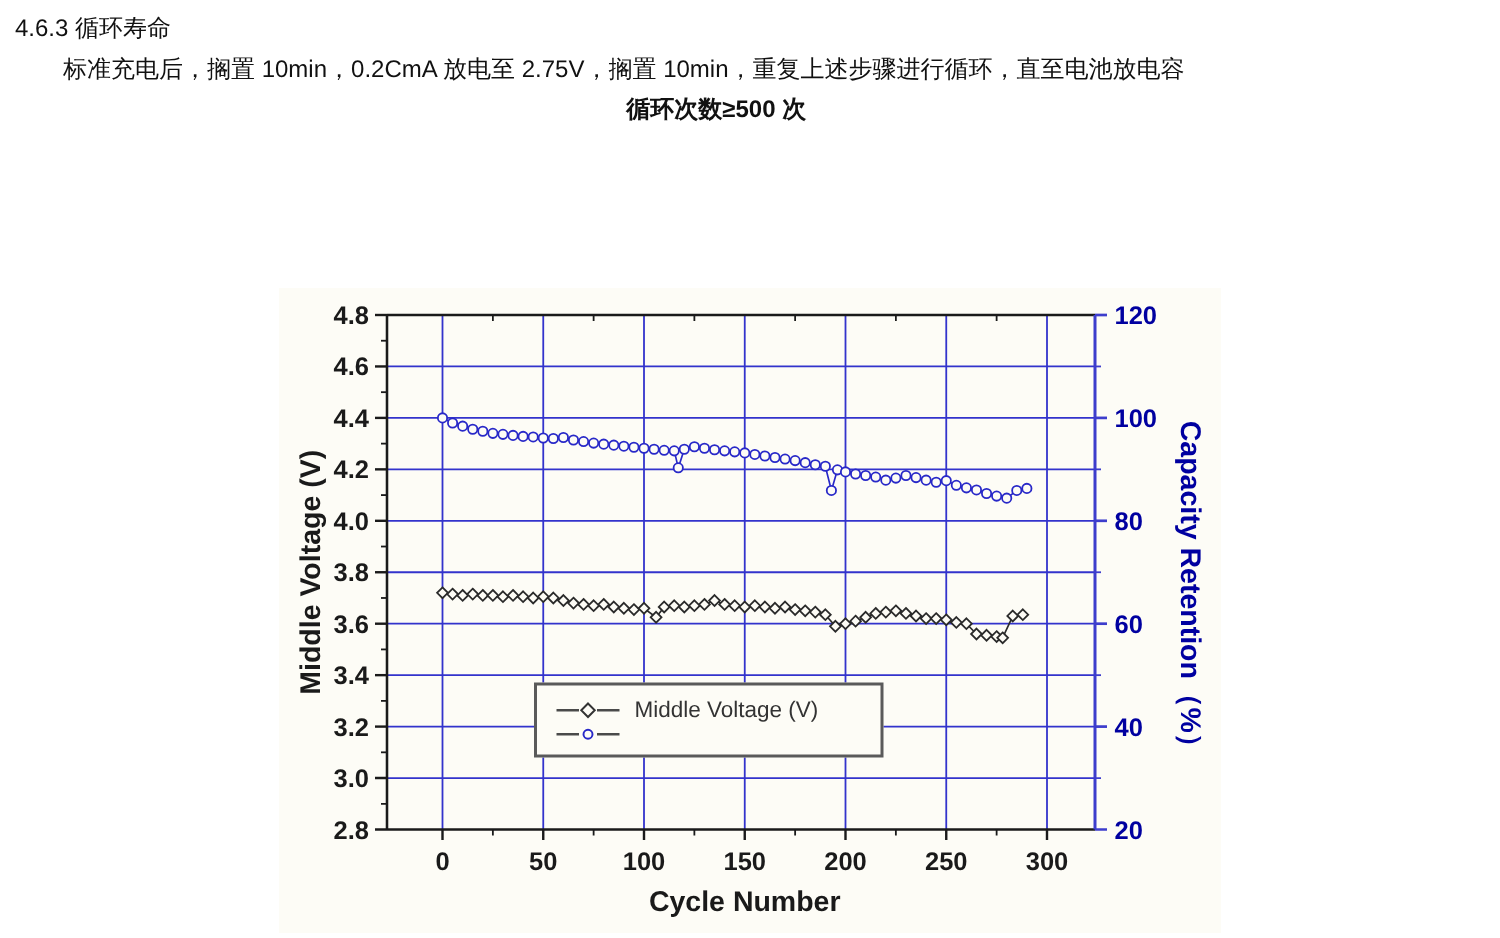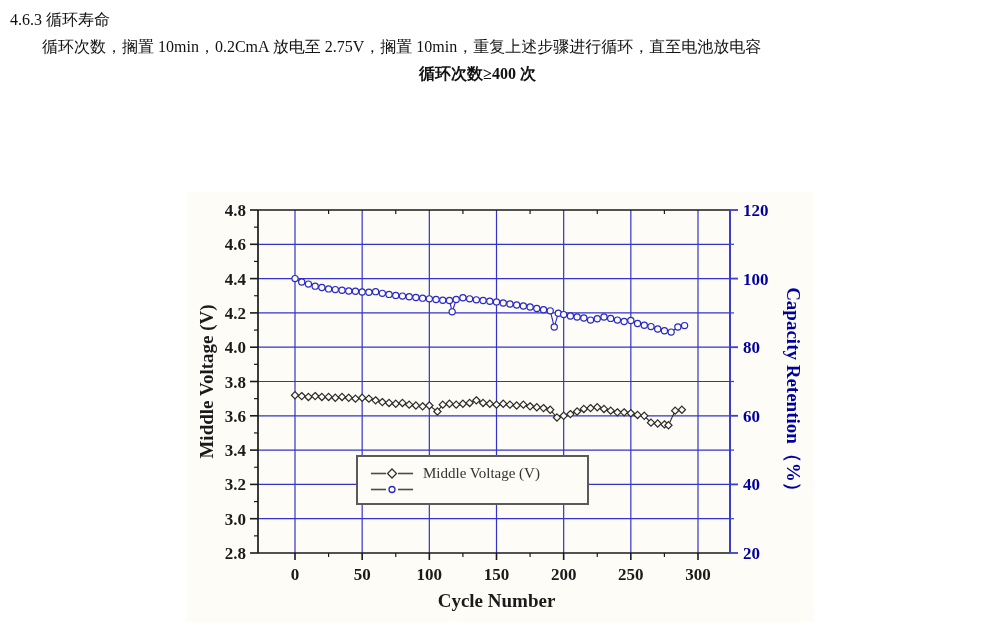--- a/index.html
+++ b/index.html
@@ -1,36 +1,36 @@
 <!DOCTYPE html>
 <html><head>
 <meta charset="utf-8">
 <style>
   html,body{margin:0;padding:0;background:#fff;}
   .page{position:relative;width:1000px;height:625px;background:#ffffff;overflow:hidden;
-        font-family:Liberation Serif, serif;color:#111;}
+        font-family:Liberation Sans, sans-serif;color:#111;}
   .doc{position:absolute;left:10px;top:6px;width:980px;font-size:16px;line-height:27px;}
   .doc .indent{text-indent:2em;}
   .req{font-weight:bold;text-align:center;width:935px;}
   #chart{position:absolute;left:0;top:0;}
   .legend{position:absolute;left:356px;top:455px;width:233px;height:50px;
           border:2px solid #5a5a5a;background:#fdfcf6;display:flex;flex-direction:column;
           justify-content:center;padding-left:12px;gap:1px;box-sizing:border-box;}
   .legend-row{display:flex;align-items:center;gap:9px;font-size:15px;color:#333;white-space:nowrap;}
   .legend-row svg{flex:0 0 auto;}
 </style>
 </head>
 <body>
 
 <div class="page">
 
   <div class="doc">
     <div>4.6.3 循环寿命</div>
-    <div class="indent">循环次数，搁置 10min，0.2CmA 放电至 2.75V，搁置 10min，重复上述步骤进行循环，直至电池放电容</div>
-    <div class="req">循环次数≥400 次</div>
+    <div class="indent">标准充电后，搁置 10min，0.2CmA 放电至 2.75V，搁置 10min，重复上述步骤进行循环，直至电池放电容</div>
+    <div class="req">循环次数≥500 次</div>
   </div>
 
   <svg id="chart" width="1000" height="625" viewBox="0 0 1000 625">
       <rect x="186" y="192" width="628" height="430" fill="#fdfcf6"></rect>
       <line x1="258" y1="518.7" x2="730" y2="518.7" stroke="#3333cc" stroke-width="1.2"></line>
       <line x1="258" y1="484.40000000000003" x2="730" y2="484.40000000000003" stroke="#3333cc" stroke-width="1.2"></line>
       <line x1="258" y1="450.1" x2="730" y2="450.1" stroke="#3333cc" stroke-width="1.2"></line>
       <line x1="258" y1="415.80000000000007" x2="730" y2="415.80000000000007" stroke="#3333cc" stroke-width="1.2"></line>
       <line x1="258" y1="381.5" x2="730" y2="381.5" stroke="#3333cc" stroke-width="1.2"></line>
       <line x1="258" y1="347.19999999999993" x2="730" y2="347.19999999999993" stroke="#3333cc" stroke-width="1.2"></line>

